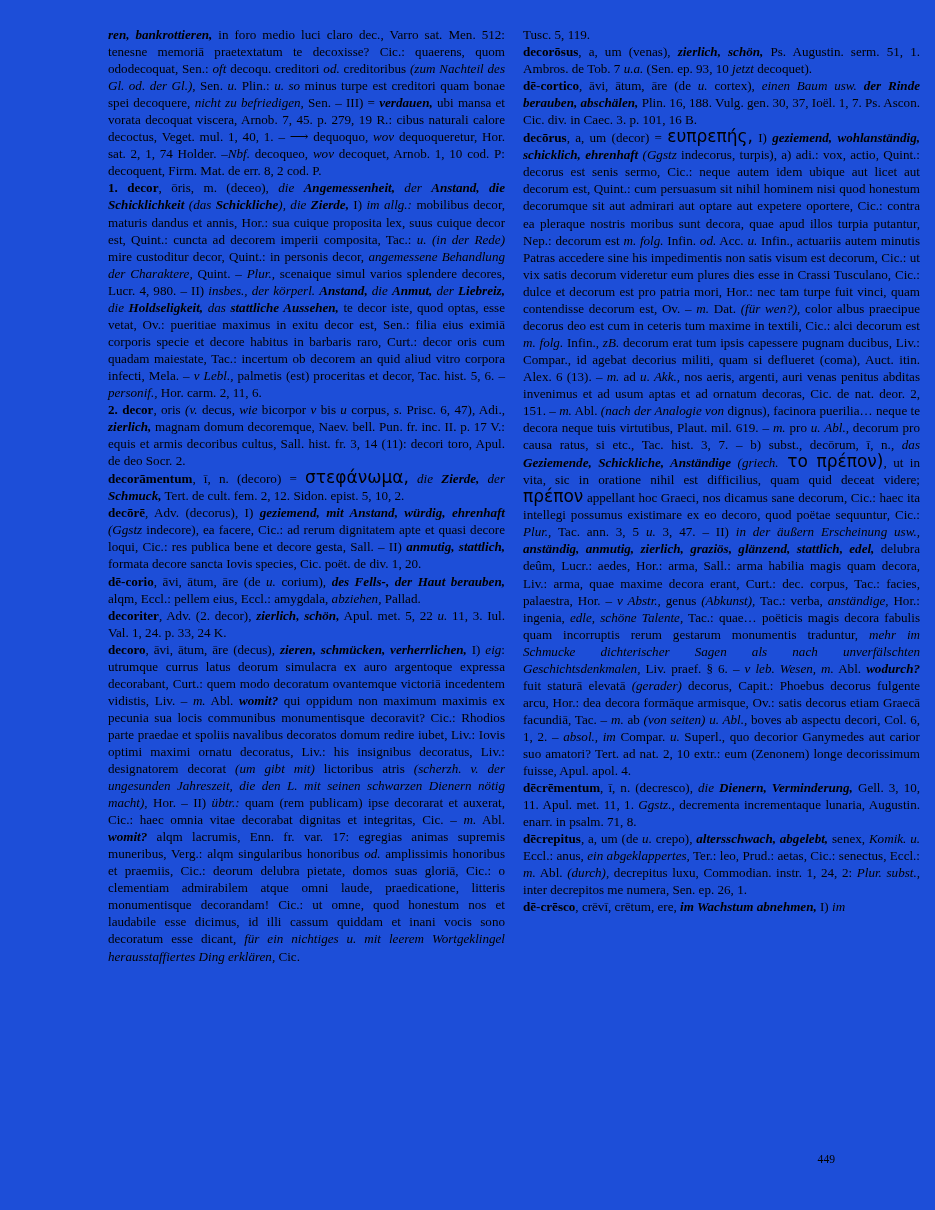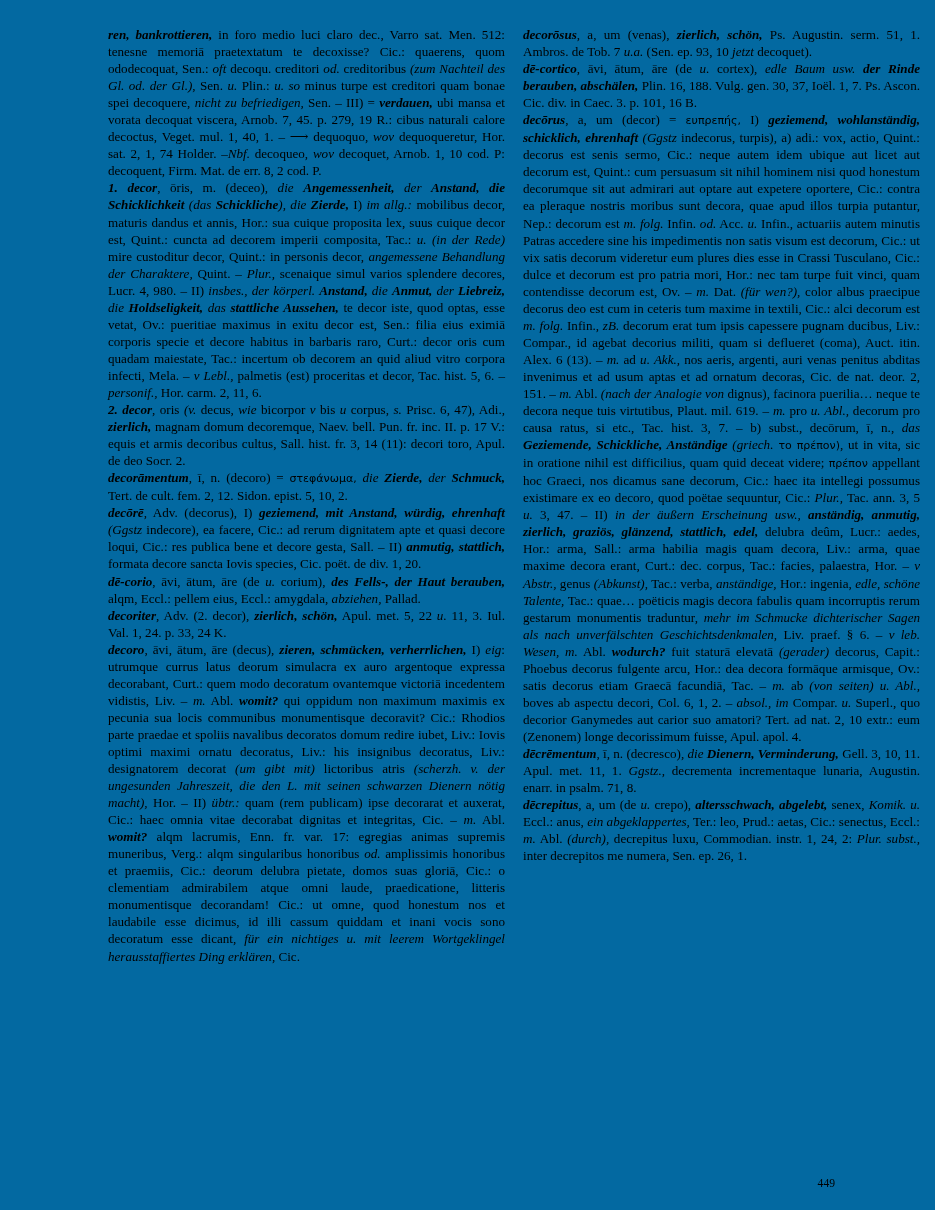--- a/index.html
+++ b/index.html
@@ -13,21 +13,21 @@
     font-family: "Liberation Serif", "DejaVu Serif", serif;
     color: #000000;
     position: relative;
     overflow: hidden;
   }
   .page {
     position: absolute;
     left: 0; top: 0;
     width: 935px;
     height: 1210px;
-    background: #0369a1;
+    background: #1d4ed8;
   }
   .columns {
     position: absolute;
     left: 108px;
     top: 26px;
     width: 812px;
     height: 1130px;
     display: flex;
     gap: 18px;
   }
@@ -47,39 +47,38 @@
   
   .entry {
     text-indent: 13px;
   }
   .cont {
     text-indent: 0;
   }
   
   b, .hw {
     font-weight: bold;
-    font-style: italic;
   }
   i, .it {
     font-style: italic;
   }
   .bi {
     font-weight: bold;
     font-style: italic;
   }
   .gk {
     font-family: "DejaVu Sans", sans-serif;
-    font-size: 11px;
+    font-size: 17px;
     font-style: normal;
     font-weight: normal;
   }
   .pageno {
     position: absolute;
     right: 100px;
-    bottom: 20px;
+    bottom: 44px;
     font-size: 11.6px;
     font-family: "Liberation Serif", "DejaVu Serif", serif;
     color: #000;
   }
   
   .col p:last-child { }
 </style>
 </head>
 <body>
 
@@ -92,24 +91,26 @@
         <p class="entry"><span class="hw">1. decor</span><span>, ōris, m. (deceo), </span><span class="it">die </span><span class="bi">Angemessenheit,</span><span class="it"> der </span><span class="bi">Anstand, die Schicklichkeit</span><span class="it"> (das </span><span class="bi">Schickliche</span><span class="it">), </span><span class="it">die </span><span class="bi">Zierde,</span><span> I) </span><span class="it">im allg.:</span><span> mobilibus decor, maturis dandus et annis, Hor.: sua cuique proposita lex, suus cuique decor est, Quint.: cuncta ad decorem imperii composita, Tac.: </span><span class="it">u. (in der Rede)</span><span> mire custoditur decor, Quint.: in personis decor, </span><span class="it">angemessene Behandlung der Charaktere,</span><span> Quint. – </span><span class="it">Plur.,</span><span> scenaique simul varios splendere decores, Lucr. 4, 980. – II) </span><span class="it">insbes., der körperl. </span><span class="bi">Anstand,</span><span class="it"> die </span><span class="bi">Anmut,</span><span class="it"> der </span><span class="bi">Liebreiz,</span><span class="it"> die </span><span class="bi">Holdseligkeit,</span><span class="it"> das </span><span class="bi">stattliche Aussehen,</span><span> te decor iste, quod optas, esse vetat, Ov.: pueritiae maximus in exitu decor est, Sen.: filia eius eximiā corporis specie et decore habitus in barbaris raro, Curt.: decor oris cum quadam maiestate, Tac.: incertum ob decorem an quid aliud vitro corpora infecti, Mela. – </span><span class="it">v Lebl.,</span><span> palmetis (est) proceritas et decor, Tac. hist. 5, 6. – </span><span class="it">personif.,</span><span> Hor. carm. 2, 11, 6.</span></p>
         <p class="entry"><span class="hw">2. decor</span><span>, oris </span><span class="it">(v.</span><span> decus, </span><span class="it">wie</span><span> bicorpor </span><span class="it">v</span><span> bis </span><span class="it">u</span><span> corpus, </span><span class="it">s.</span><span> Prisc. 6, 47), Adi., </span><span class="bi">zierlich,</span><span> magnam domum decoremque, Naev. bell. Pun. fr. inc. II. p. 17 V.: equis et armis decoribus cultus, Sall. hist. fr. 3, 14 (11): decori toro, Apul. de deo Socr. 2.</span></p>
         <p class="entry"><span class="hw">decorāmentum</span><span>, ī, n. (decoro) = </span><span class="gk">στεφάνωμα,</span><span class="it"> die </span><span class="bi">Zierde,</span><span class="it"> der </span><span class="bi">Schmuck,</span><span> Tert. de cult. fem. 2, 12. Sidon. epist. 5, 10, 2.</span></p>
         <p class="entry"><span class="hw">decōrē</span><span>, Adv. (decorus), I) </span><span class="bi">geziemend, mit Anstand, würdig, ehrenhaft</span><span class="it"> (Ggstz</span><span> indecore), ea facere, Cic.: ad rerum dignitatem apte et quasi decore loqui, Cic.: res publica bene et decore gesta, Sall. – II) </span><span class="bi">anmutig, stattlich,</span><span> formata decore sancta Iovis species, Cic. poët. de div. 1, 20.</span></p>
         <p class="entry"><span class="hw">dē-corio</span><span>, āvi, ātum, āre (de </span><span class="it">u.</span><span> corium), </span><span class="bi">des Fells-, der Haut berauben,</span><span> alqm, Eccl.: pellem eius, Eccl.: amygdala, </span><span class="it">abziehen,</span><span> Pallad.</span></p>
         <p class="entry"><span class="hw">decoriter</span><span>, Adv. (2. decor), </span><span class="bi">zierlich, schön,</span><span> Apul. met. 5, 22 </span><span class="it">u.</span><span> 11, 3. Iul. Val. 1, 24. p. 33, 24 K.</span></p>
         <p class="entry"><span class="hw">decoro</span><span>, āvi, ātum, āre (decus), </span><span class="bi">zieren, schmücken, verherrlichen,</span><span> I) </span><span class="it">eig</span><span>: utrumque currus latus deorum simulacra ex auro argentoque expressa decorabant, Curt.: quem modo decoratum ovantemque victoriā incedentem vidistis, Liv. – </span><span class="it">m.</span><span> Abl. </span><span class="bi">womit?</span><span> qui oppidum non maximum maximis ex pecunia sua locis communibus monumentisque decoravit? Cic.: Rhodios parte praedae et spoliis navalibus decoratos domum redire iubet, Liv.: Iovis optimi maximi ornatu decoratus, Liv.: his insignibus decoratus, Liv.: designatorem decorat </span><span class="it">(um gibt mit)</span><span> lictoribus atris </span><span class="it">(scherzh. v. der ungesunden Jahreszeit, die den L. mit seinen schwarzen Dienern nötig macht),</span><span> Hor. – II) </span><span class="it">übtr.:</span><span> quam (rem publicam) ipse decorarat et auxerat, Cic.: haec omnia vitae decorabat dignitas et integritas, Cic. – </span><span class="it">m.</span><span> Abl. </span><span class="bi">womit?</span><span> alqm lacrumis, Enn. fr. var. 17: egregias animas supremis muneribus, Verg.: alqm singularibus honoribus </span><span class="it">od.</span><span> amplissimis honoribus et praemiis, Cic.: deorum delubra pietate, domos suas gloriā, Cic.: o clementiam admirabilem atque omni laude, praedicatione, litteris monumentisque decorandam! Cic.: ut omne, quod honestum nos et laudabile esse dicimus, id illi cassum quiddam et inani vocis sono decoratum esse dicant, </span><span class="it">für ein nichtiges u. mit leerem Wortgeklingel herausstaffiertes Ding erklären,</span><span> Cic.</span></p>
       </div>
 
     <div class="col" id="col-right">
+        <p class="cont"><span>Tusc. 5, 119.</span></p>
         <p class="entry"><span class="hw">decorōsus</span><span>, a, um (venas), </span><span class="bi">zierlich, schön,</span><span> Ps. Augustin. serm. 51, 1. Ambros. de Tob. 7 </span><span class="it">u.a.</span><span> (Sen. ep. 93, 10 </span><span class="it">jetzt</span><span> decoquet).</span></p>
-        <p class="entry"><span class="hw">dē-cortico</span><span>, āvi, ātum, āre (de </span><span class="it">u.</span><span> cortex), </span><span class="it">edle Baum usw. </span><span class="bi">der Rinde berauben, abschälen,</span><span> Plin. 16, 188. Vulg. gen. 30, 37, Ioël. 1, 7. Ps. Ascon. Cic. div. in Caec. 3. p. 101, 16 B.</span></p>
+        <p class="entry"><span class="hw">dē-cortico</span><span>, āvi, ātum, āre (de </span><span class="it">u.</span><span> cortex), </span><span class="it">einen Baum usw. </span><span class="bi">der Rinde berauben, abschälen,</span><span> Plin. 16, 188. Vulg. gen. 30, 37, Ioël. 1, 7. Ps. Ascon. Cic. div. in Caec. 3. p. 101, 16 B.</span></p>
         <p class="entry"><span class="hw">decōrus</span><span>, a, um (decor) = </span><span class="gk">ευπρεπής,</span><span> I) </span><span class="bi">geziemend, wohlanständig, schicklich, ehrenhaft</span><span class="it"> (Ggstz</span><span> indecorus, turpis), a) adi.: vox, actio, Quint.: decorus est senis sermo, Cic.: neque autem idem ubique aut licet aut decorum est, Quint.: cum persuasum sit nihil hominem nisi quod honestum decorumque sit aut admirari aut optare aut expetere oportere, Cic.: contra ea pleraque nostris moribus sunt decora, quae apud illos turpia putantur, Nep.: decorum est </span><span class="it">m. folg.</span><span> Infin. </span><span class="it">od.</span><span> Acc. </span><span class="it">u.</span><span> Infin., actuariis autem minutis Patras accedere sine his impedimentis non satis visum est decorum, Cic.: ut vix satis decorum videretur eum plures dies esse in Crassi Tusculano, Cic.: dulce et decorum est pro patria mori, Hor.: nec tam turpe fuit vinci, quam contendisse decorum est, Ov. – </span><span class="it">m.</span><span> Dat. </span><span class="it">(für wen?),</span><span> color albus praecipue decorus deo est cum in ceteris tum maxime in textili, Cic.: alci decorum est </span><span class="it">m. folg.</span><span> Infin., </span><span class="it">zB.</span><span> decorum erat tum ipsis capessere pugnam ducibus, Liv.: Compar., id agebat decorius militi, quam si deflueret (coma), Auct. itin. Alex. 6 (13). – </span><span class="it">m.</span><span> ad </span><span class="it">u. Akk.,</span><span> nos aeris, argenti, auri venas penitus abditas invenimus et ad usum aptas et ad ornatum decoras, Cic. de nat. deor. 2, 151. – </span><span class="it">m.</span><span> Abl. </span><span class="it">(nach der Analogie von</span><span> dignus), facinora puerilia… neque te decora neque tuis virtutibus, Plaut. mil. 619. – </span><span class="it">m.</span><span> pro </span><span class="it">u. Abl.,</span><span> decorum pro causa ratus, si etc., Tac. hist. 3, 7. – b) subst., decōrum, ī, n., </span><span class="it">das </span><span class="bi">Geziemende, Schickliche, Anständige</span><span class="it"> (griech.</span><span class="gk"> το πρέπον)</span><span>, ut in vita, sic in oratione nihil est difficilius, quam quid deceat videre; </span><span class="gk">πρέπον</span><span> appellant hoc Graeci, nos dicamus sane decorum, Cic.: haec ita intellegi possumus existimare ex eo decoro, quod poëtae sequuntur, Cic.: </span><span class="it">Plur.,</span><span> Tac. ann. 3, 5 </span><span class="it">u.</span><span> 3, 47. – II) </span><span class="it">in der äußern Erscheinung usw.,</span><span class="bi"> anständig, anmutig, zierlich, graziös, glänzend, stattlich, edel,</span><span> delubra deûm, Lucr.: aedes, Hor.: arma, Sall.: arma habilia magis quam decora, Liv.: arma, quae maxime decora erant, Curt.: dec. corpus, Tac.: facies, palaestra, Hor. – </span><span class="it">v Abstr.,</span><span> genus </span><span class="it">(Abkunst),</span><span> Tac.: verba, </span><span class="it">anständige,</span><span> Hor.: ingenia, </span><span class="it">edle, schöne Talente,</span><span> Tac.: quae… poëticis magis decora fabulis quam incorruptis rerum gestarum monumentis traduntur, </span><span class="it">mehr im Schmucke dichterischer Sagen als nach unverfälschten Geschichtsdenkmalen,</span><span> Liv. praef. § 6. – </span><span class="it">v leb. Wesen, m.</span><span> Abl. </span><span class="bi">wodurch?</span><span> fuit staturā elevatā </span><span class="it">(gerader)</span><span> decorus, Capit.: Phoebus decorus fulgente arcu, Hor.: dea decora formāque armisque, Ov.: satis decorus etiam Graecā facundiā, Tac. – </span><span class="it">m.</span><span> ab </span><span class="it">(von seiten) u. Abl.,</span><span> boves ab aspectu decori, Col. 6, 1, 2. – </span><span class="it">absol., im</span><span> Compar. </span><span class="it">u.</span><span> Superl., quo decorior Ganymedes aut carior suo amatori? Tert. ad nat. 2, 10 extr.: eum (Zenonem) longe decorissimum fuisse, Apul. apol. 4.</span></p>
         <p class="entry"><span class="hw">dēcrēmentum</span><span>, ī, n. (decresco), </span><span class="it">die </span><span class="bi">Dienern, Verminderung,</span><span> Gell. 3, 10, 11. Apul. met. 11, 1. </span><span class="it">Ggstz.,</span><span> decrementa incrementaque lunaria, Augustin. enarr. in psalm. 71, 8.</span></p>
         <p class="entry"><span class="hw">dēcrepitus</span><span>, a, um (de </span><span class="it">u.</span><span> crepo), </span><span class="bi">altersschwach, abgelebt,</span><span> senex, </span><span class="it">Komik. u.</span><span> Eccl.: anus, </span><span class="it">ein abgeklappertes,</span><span> Ter.: leo, Prud.: aetas, Cic.: senectus, Eccl.: </span><span class="it">m.</span><span> Abl. </span><span class="it">(durch),</span><span> decrepitus luxu, Commodian. instr. 1, 24, 2: </span><span class="it">Plur. subst.,</span><span> inter decrepitos me numera, Sen. ep. 26, 1.</span></p>
+        <p class="entry"><span class="hw">dē-crēsco</span><span>, crēvī, crētum, ere, </span><span class="bi">im Wachstum abnehmen,</span><span> I) </span><span class="it">im</span></p>
       </div>
 
   </div>
 
   <div class="pageno">449</div>
 
 </div>
 
 </body></html>

